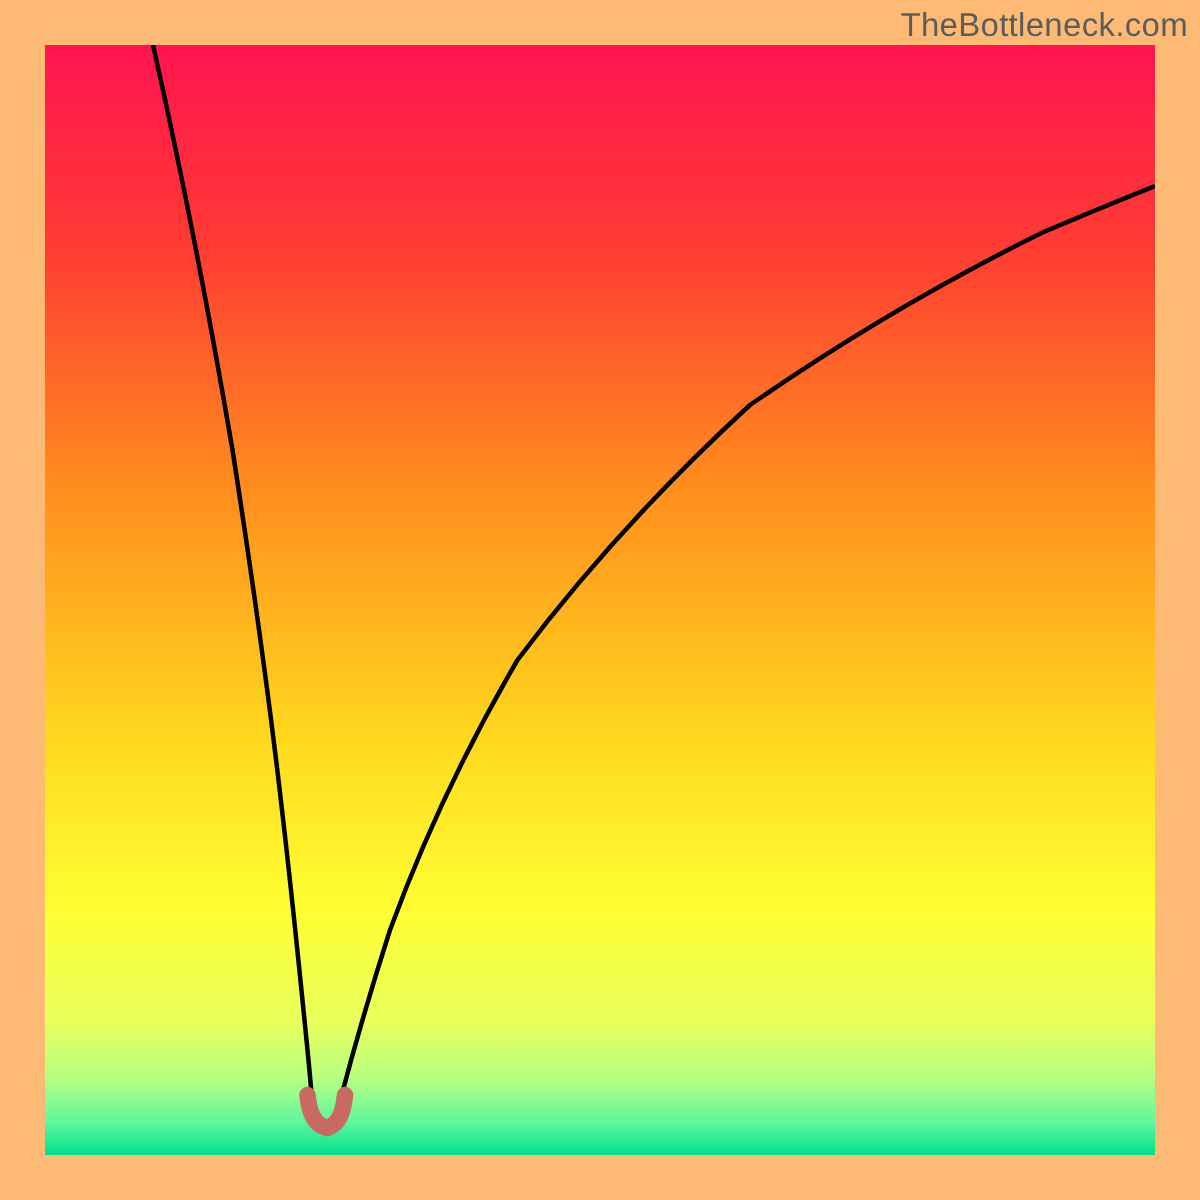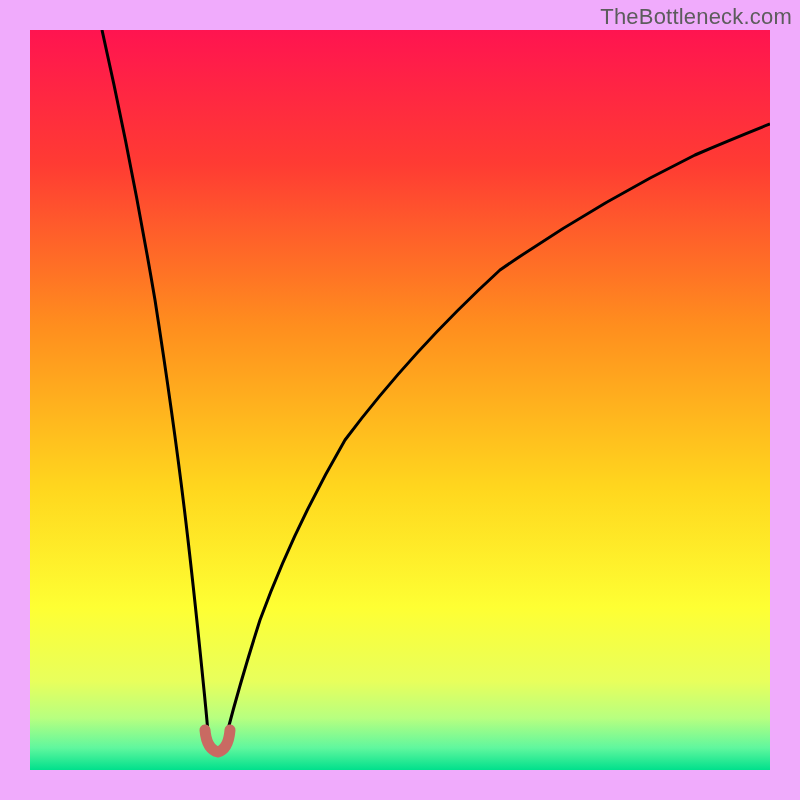--- a/index.html
+++ b/index.html
@@ -10,21 +10,21 @@
     overflow: hidden;
     background: #000;
     font-family: Arial, Helvetica, sans-serif;
   }
   .frame {
     position: absolute;
     left: 0;
     top: 0;
     width: 800px;
     height: 800px;
-    background: #f0abfc;
+    background: #fdba74;
   }
   .plot-area {
     position: absolute;
     left: 30px;
     top: 30px;
     width: 740px;
     height: 740px;
   }
   .gradient-bg {
     position: absolute;

